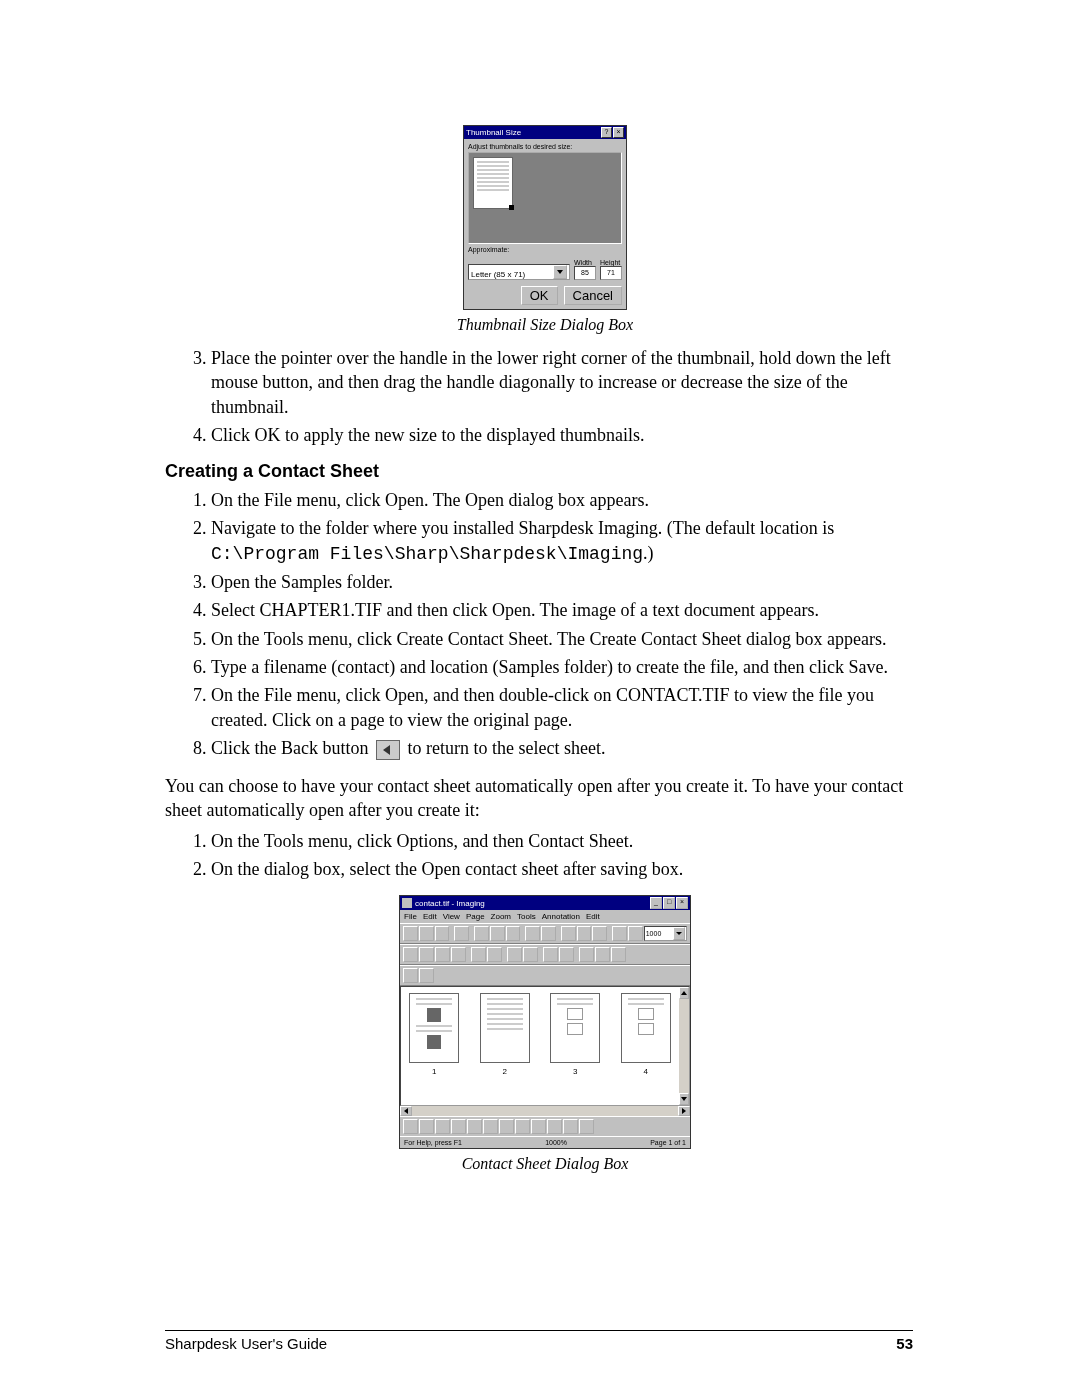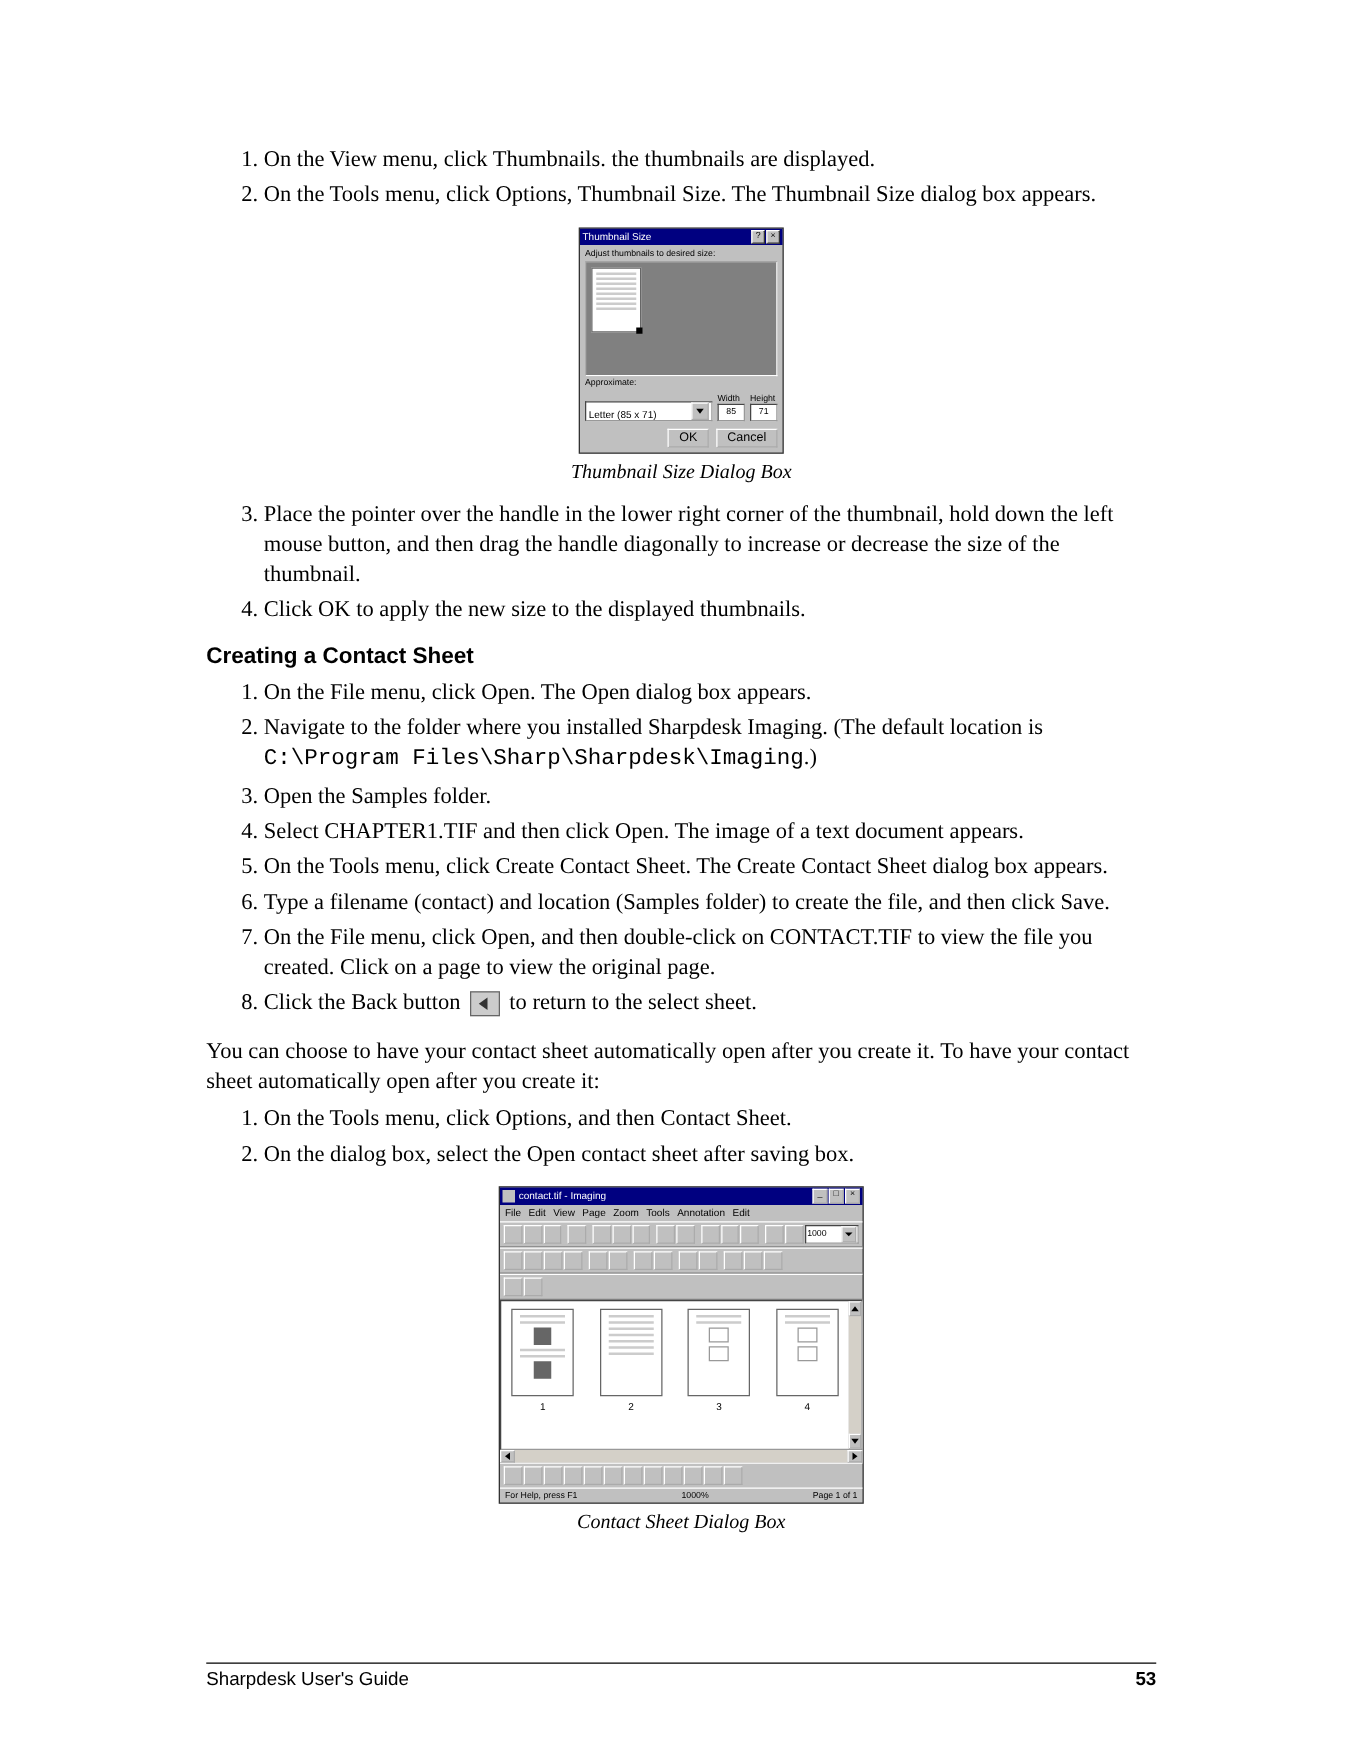--- a/index.html
+++ b/index.html
@@ -42,21 +42,21 @@
     margin: 6px 0 6px 0;
     line-height: 1.35;
   }
   .code {
     font-family: "Courier New", Courier, monospace;
   }
   .footer {
     position: absolute;
     bottom: 45px;
     left: 165px;
-    right: 155px;
+    right: 167px;
     border-top: 1px solid #000;
     padding-top: 4px;
     font-family: Arial, Helvetica, sans-serif;
     font-size: 15px;
     display: flex;
     justify-content: space-between;
   }
   .inline-btn {
     display: inline-block;
     width: 22px;
@@ -201,21 +201,21 @@
   .fig1 .btn-row {
     display: flex;
     justify-content: flex-end;
     gap: 6px;
     margin-top: 6px;
   }
   .fig1 .btn {
     background: #c0c0c0;
     border: 1px outset #fff;
     padding: 1px 8px;
-    font-size: 10px;
+    font-size: 13px;
     text-align: center;
   }
   
   .fig2 {
     width: 290px;
     margin: 10px auto 4px auto;
     font-family: Tahoma, Arial, sans-serif;
     font-size: 8px;
     background: #c0c0c0;
     border: 1px solid #333;
@@ -421,24 +421,20 @@
     padding: 2px 4px;
     font-size: 7px;
     border-top: 1px solid #fff;
   }
 </style>
 </head>
 <body>
 
 <div class="page">
 
-  <ol class="steps">
-    <li>On the View menu, click Thumbnails. the thumbnails are displayed.</li>
-    <li>On the Tools menu, click Options, Thumbnail Size. The Thumbnail Size dialog box appears.</li>
-  </ol>
 
   <div class="fig1">
     <div class="titlebar">
       <span>Thumbnail Size</span>
       <div class="ctrls">
         <span>?</span>
         <span>×</span>
       </div>
     </div>
     <div class="body">

